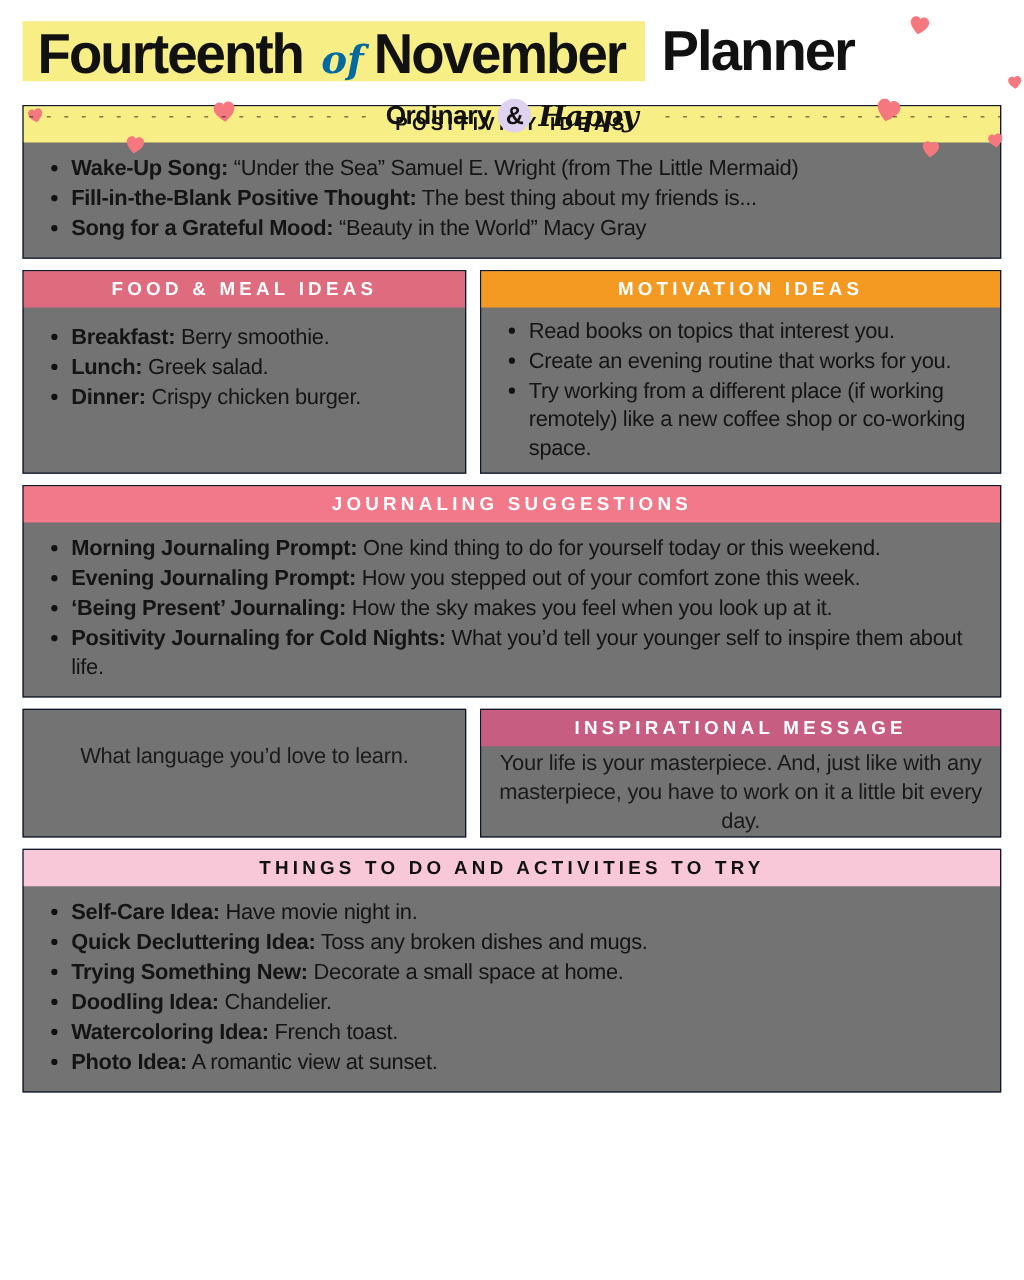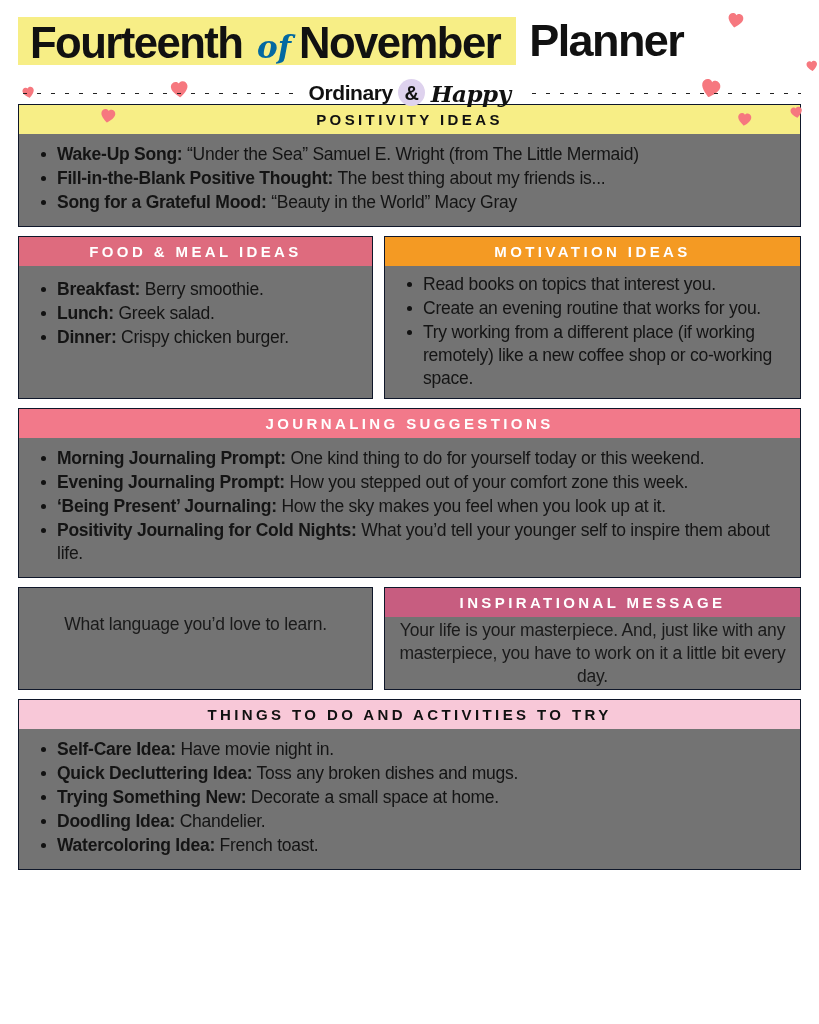--- a/index.html
+++ b/index.html
@@ -13,21 +13,21 @@
     font-family: "Liberation Sans", sans-serif;
     color: #1a1a1a;
     overflow: hidden;
     position: relative;
   }
 
   
   .header {
     position: relative;
     padding: 14px 18px 0 18px;
-    height: 104px;
+    height: 84px;
     box-sizing: border-box;
   }
   .title-row {
     display: flex;
     align-items: center;
     justify-content: flex-start;
     height: 54px;
     position: relative;
     z-index: 3;
   }
@@ -355,17 +355,18 @@
 
   <div class="card">
     <div class="card-head head-lpink">THINGS TO DO AND ACTIVITIES TO TRY</div>
     <div class="card-body">
       <ul class="list" id="list-activities">
           <li><b>Self-Care Idea:</b><span> Have movie night in.</span></li>
           <li><b>Quick Decluttering Idea:</b><span> Toss any broken dishes and mugs.</span></li>
           <li><b>Trying Something New:</b><span> Decorate a small space at home.</span></li>
           <li><b>Doodling Idea:</b><span> Chandelier.</span></li>
           <li><b>Watercoloring Idea:</b><span> French toast.</span></li>
+          <li><b>Photo Idea:</b><span> A romantic view at sunset.</span></li>
         </ul>
     </div>
   </div>
 
 </div>
 
 </body></html>

